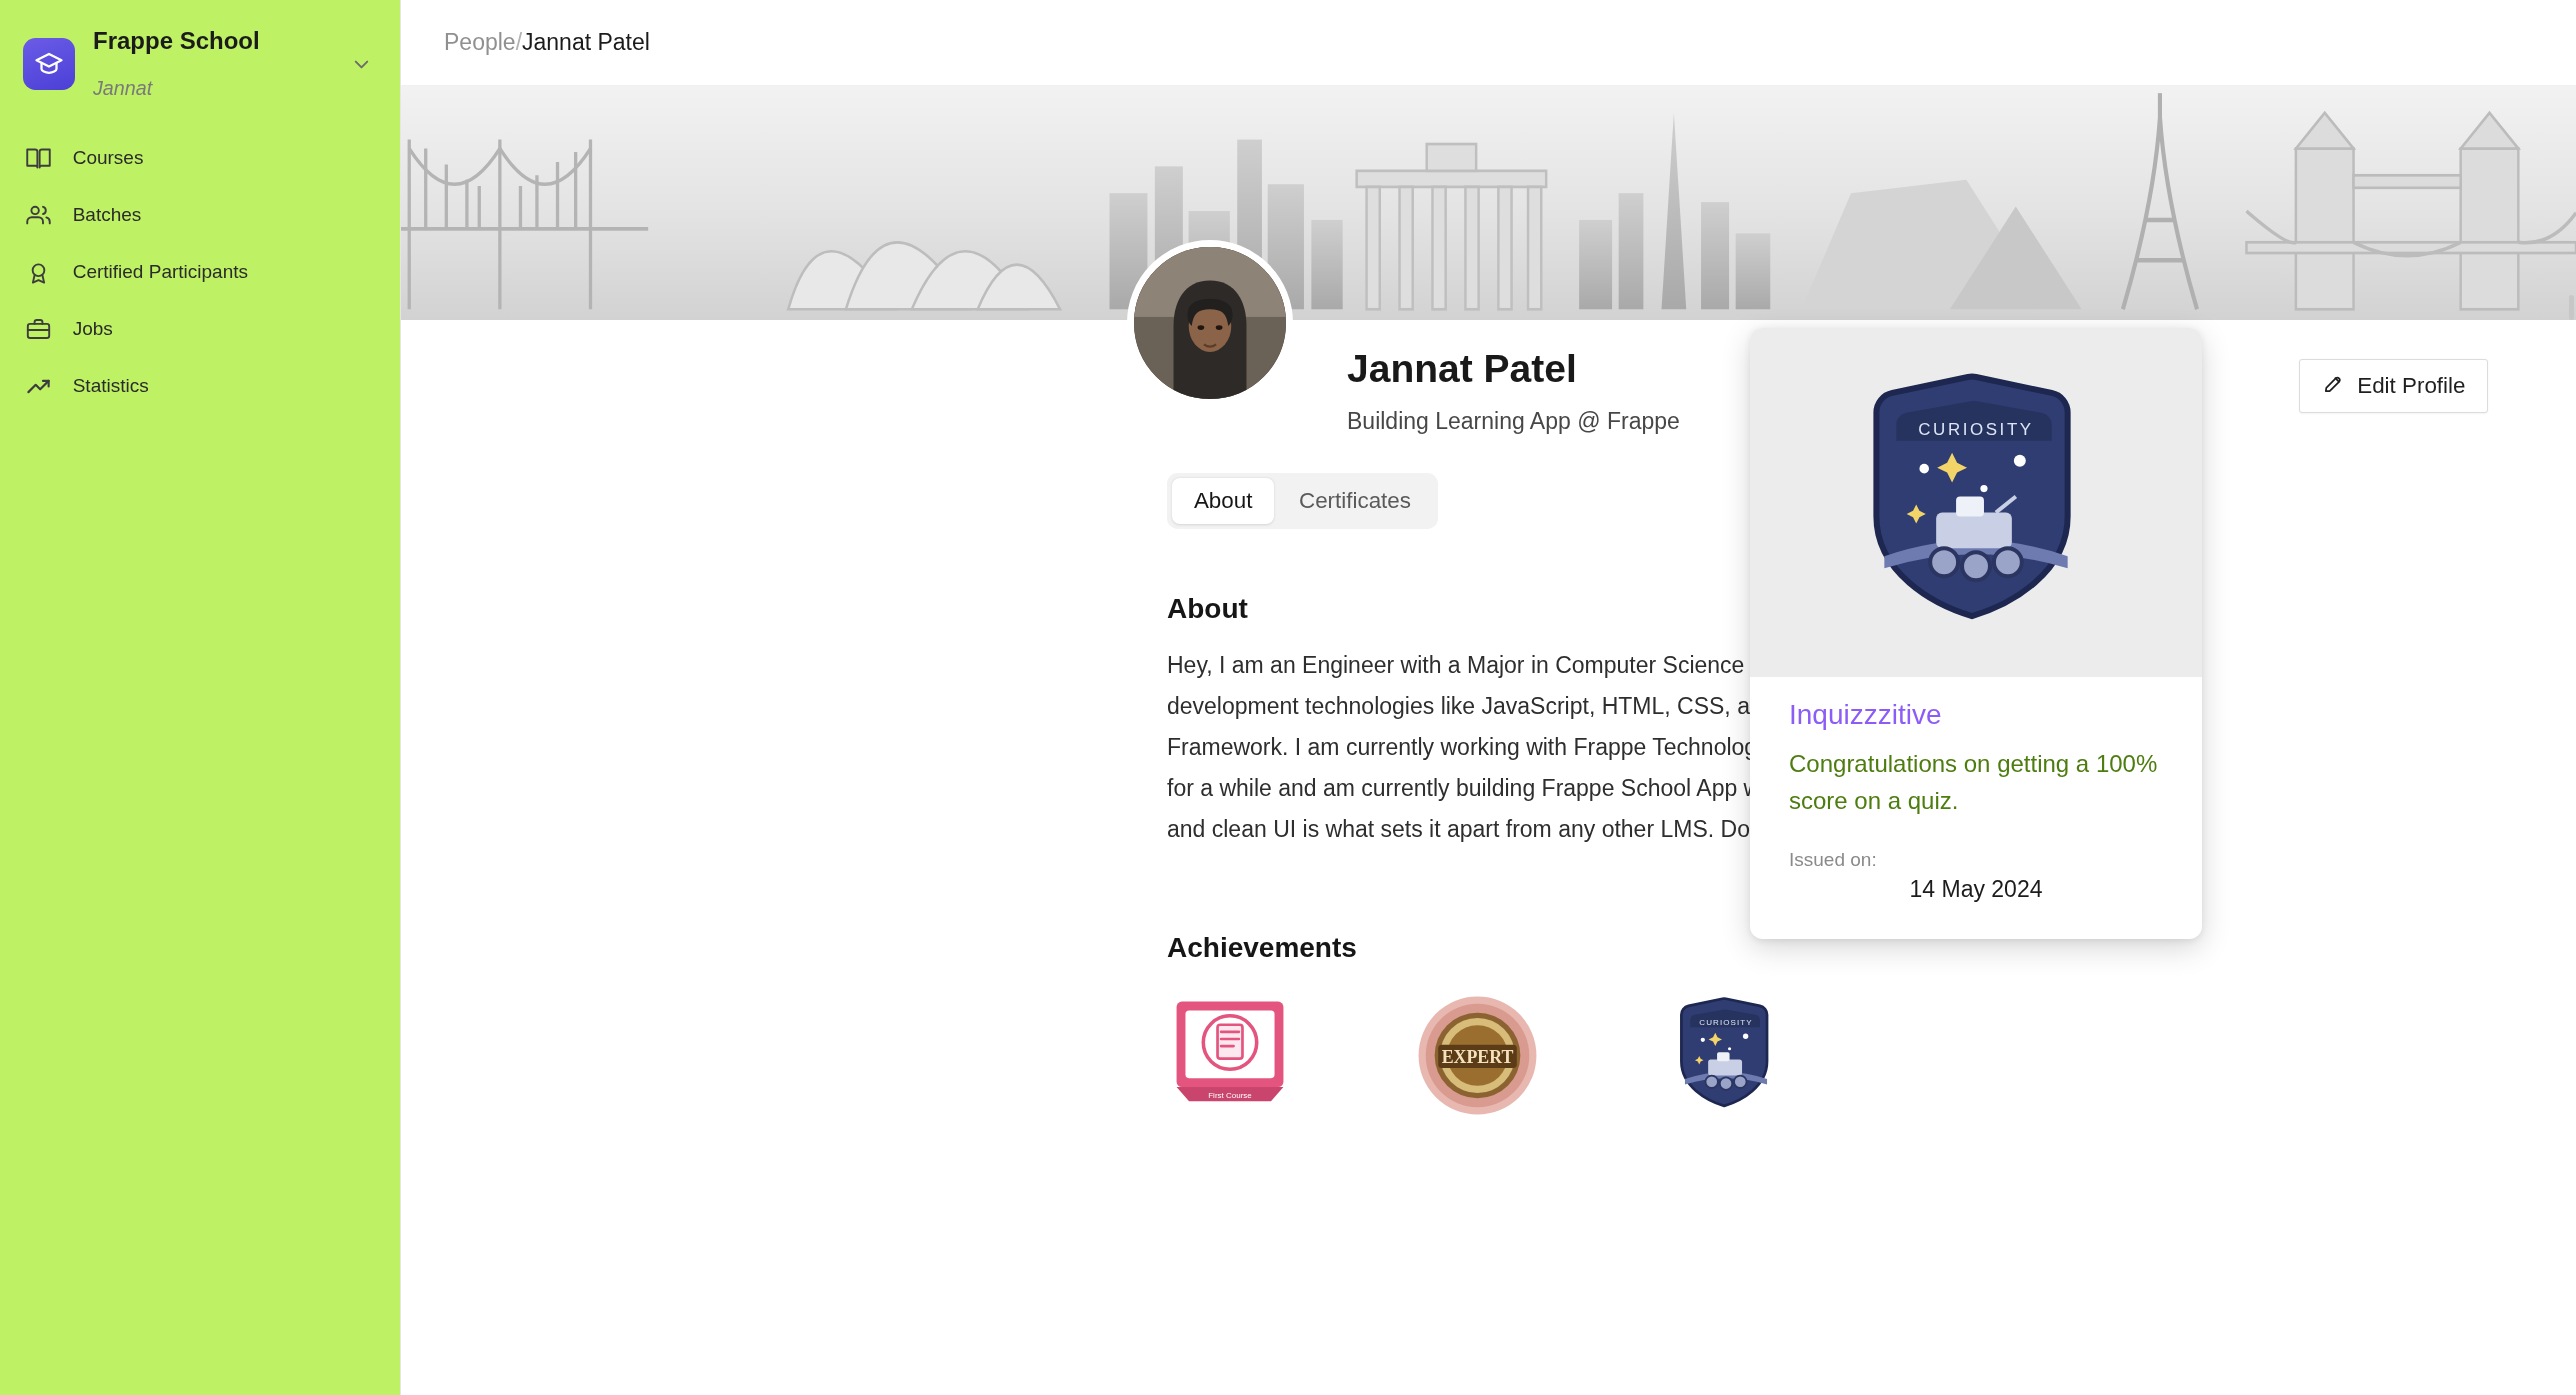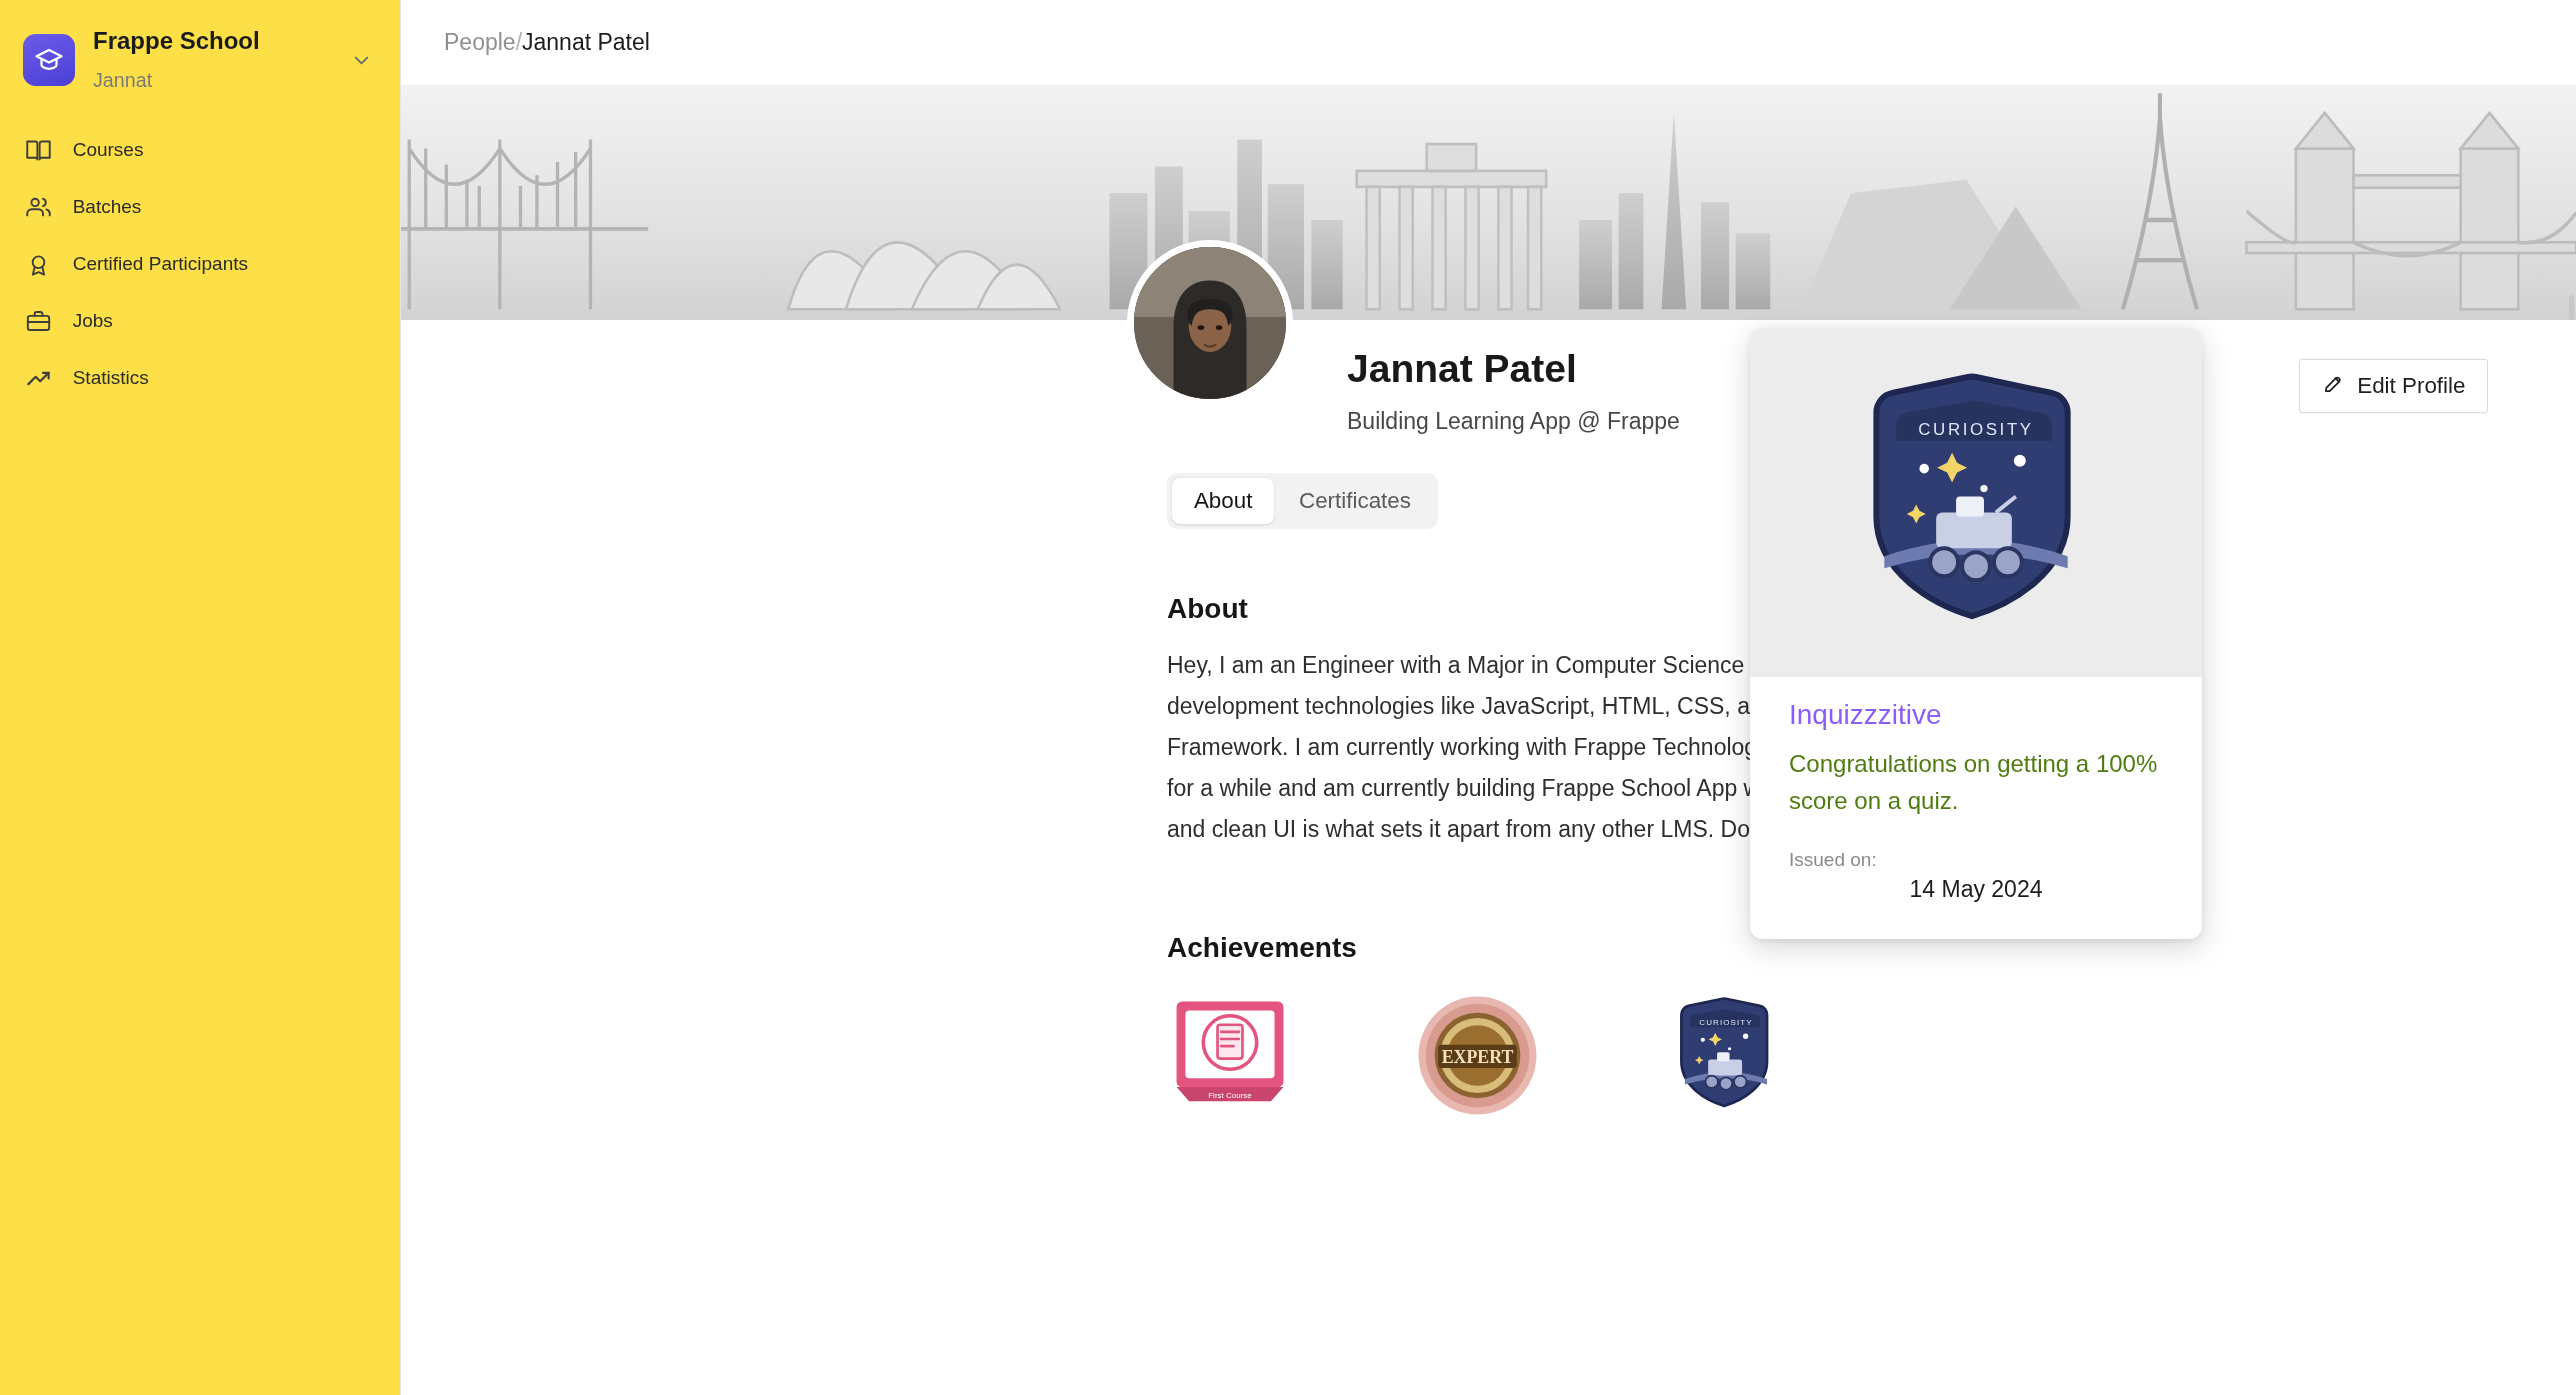--- a/index.html
+++ b/index.html
@@ -11,21 +11,21 @@
   }
   .app {
     display: flex;
     width: 2576px; height: 1395px;
   }
 
   
   .sidebar {
     width: 401px;
     height: 1395px;
-    background: #fde047;
+    background: #bef264;
     border-right: 0.9px solid #e6e6e6;
     display: flex;
     flex-direction: column;
     flex: 0 0 401px;
     position: relative;
   }
   .workspace {
     display: flex;
     align-items: center;
     gap: 18px;
@@ -44,21 +44,22 @@
     font-size: 24px;
     font-weight: 600;
     color: #1b1b1b;
     line-height: 1.2;
     white-space: nowrap;
   }
   .ws-sub {
     font-size: 19.7px;
     color: #7a7a7a;
     line-height: 1.35;
-    margin-top: 11px;
+    margin-top: 19px;
+    font-style: italic;
   }
   .ws-chevron {
     width: 32px; height: 32px;
     display: flex; align-items: center; justify-content: center;
     color: #6b6b6b;
     flex: 0 0 32px;
   }
   .nav { margin-top: 12.5px; display: flex; flex-direction: column; }
   .nav-item {
     display: flex;

